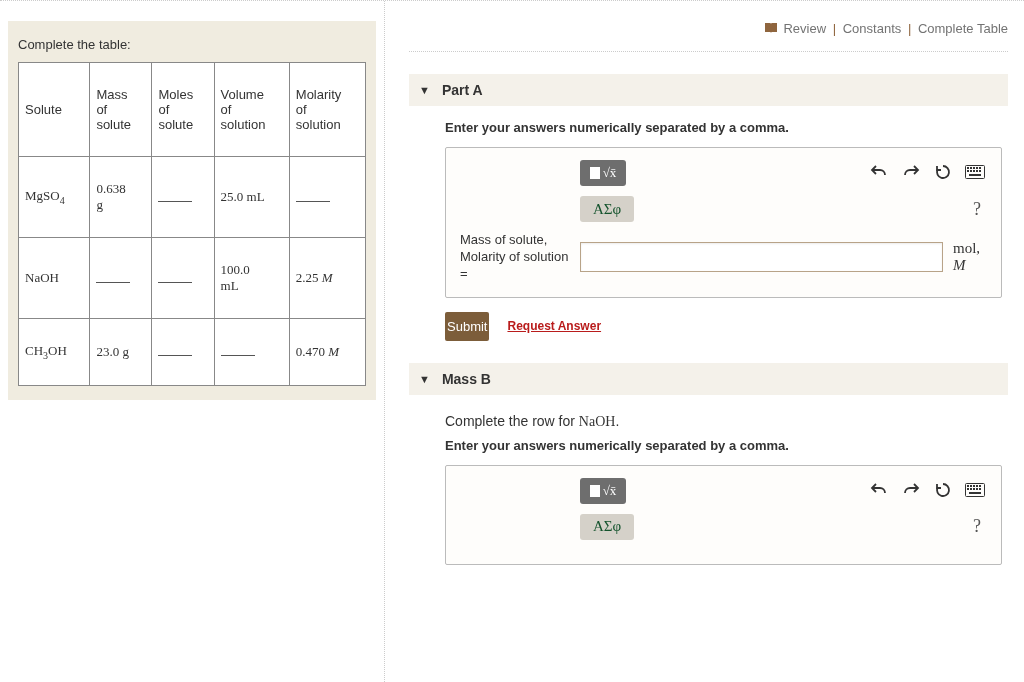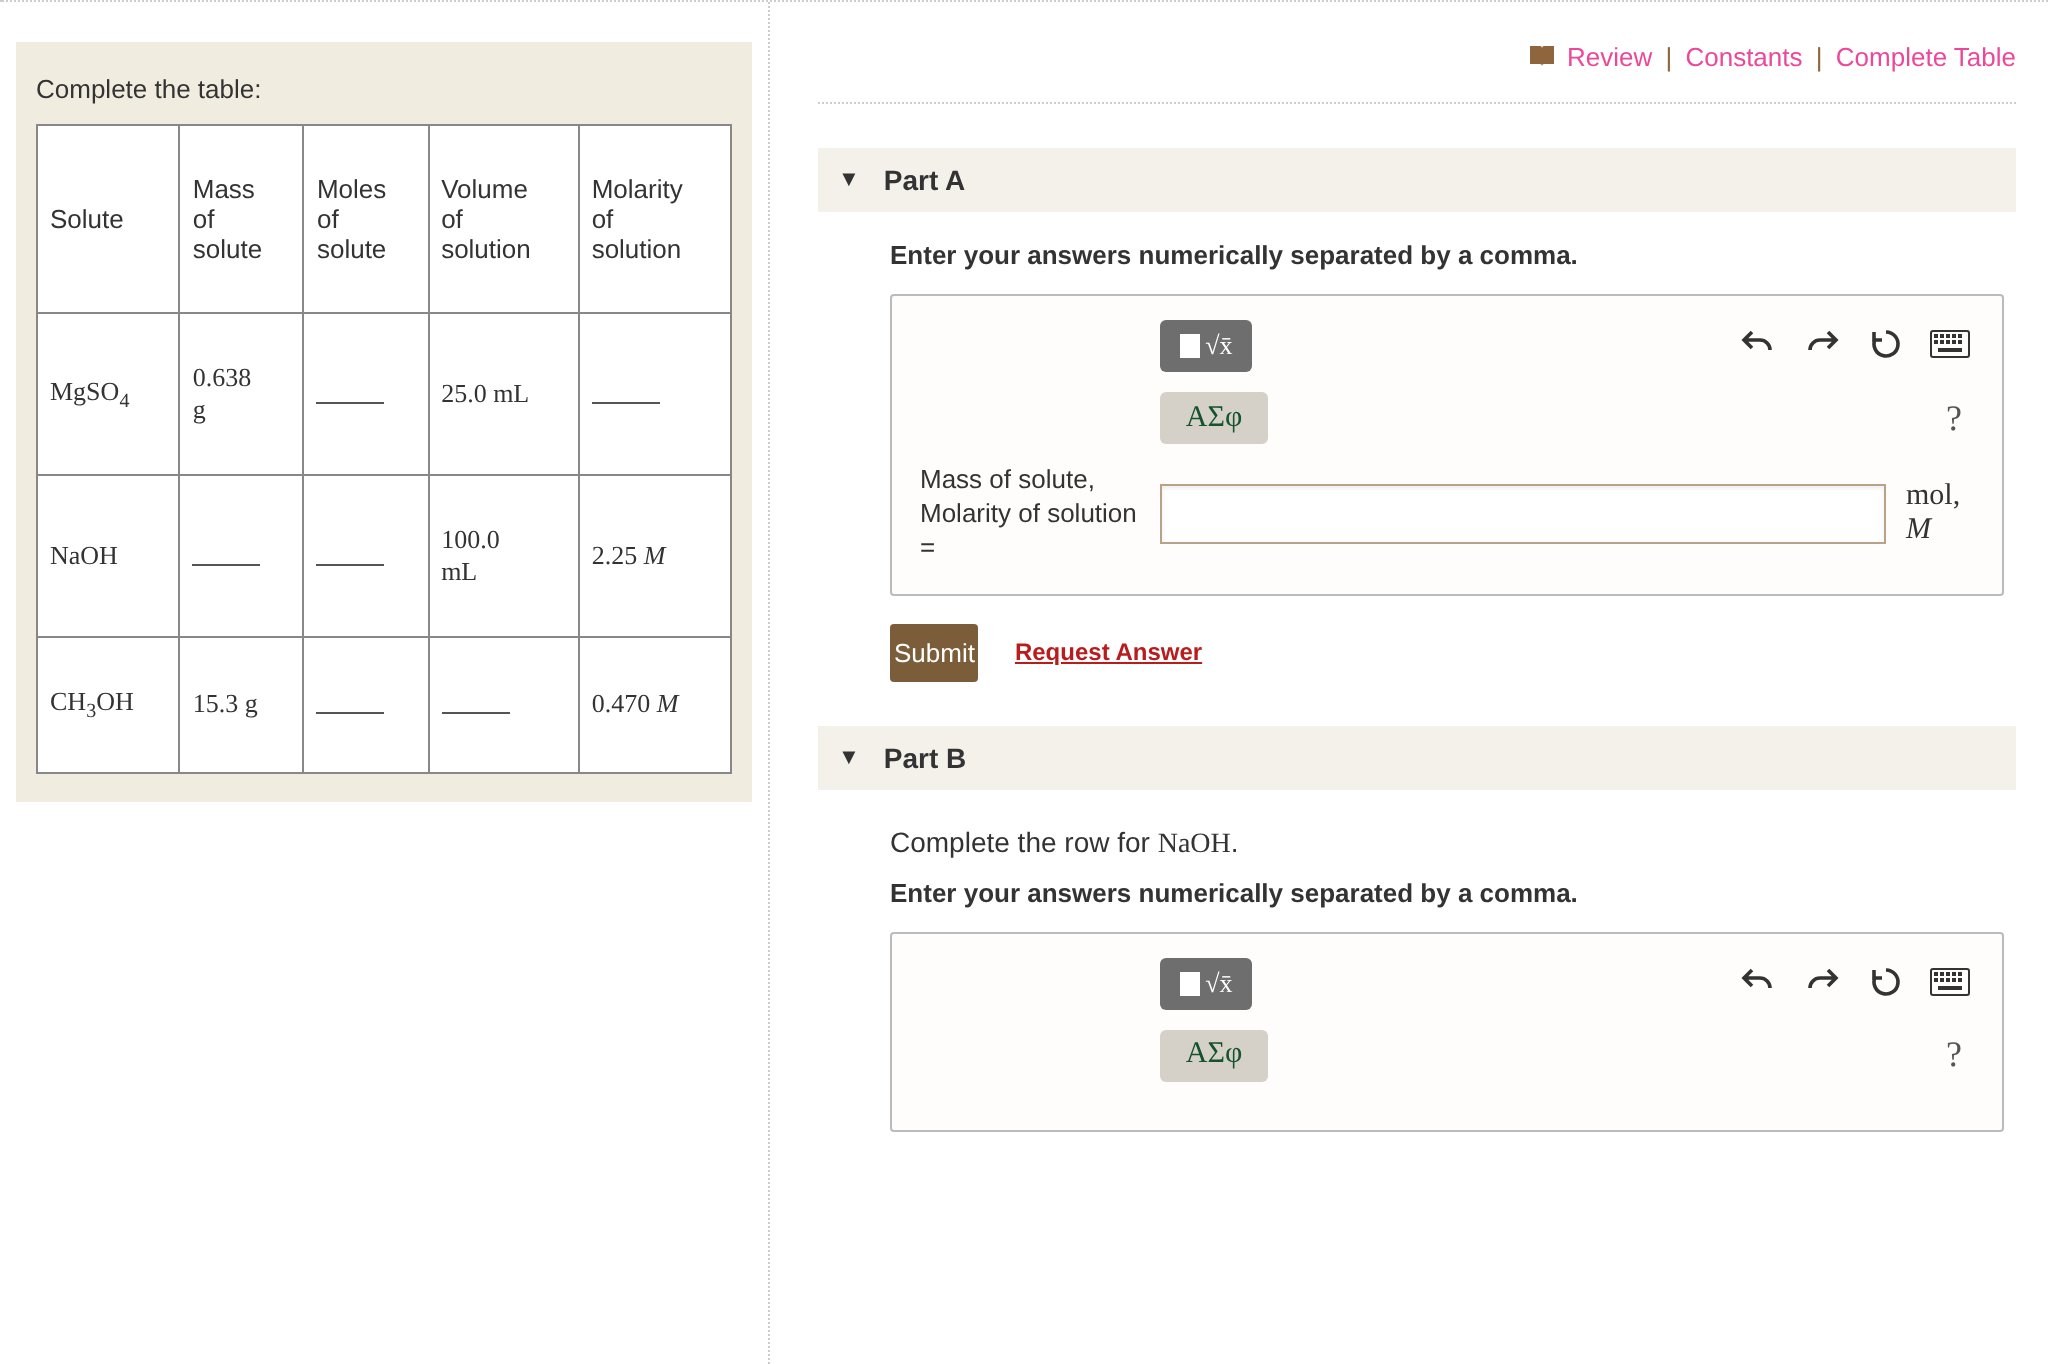--- a/index.html
+++ b/index.html
@@ -65,21 +65,21 @@
     padding: 8px 0 14px 0;
     border-bottom: 1px dotted #ccc;
     color: #8f653e;
     font-size: 13px;
   }
   .review-bar .book-icon {
     display: inline-block;
     vertical-align: middle;
     margin-right: 2px;
   }
-  .review-bar a { color: #ec4899; text-decoration: none; cursor: pointer; }
+  .review-bar a { color: #737373; text-decoration: none; cursor: pointer; }
   .review-bar .sep { color: #8f653e; margin: 0 3px; }
 
   .part {
     margin-top: 22px;
   }
   .part-header {
     background: #f4f1ea;
     padding: 8px 10px;
     font-weight: bold;
     font-size: 14px;
@@ -233,21 +233,21 @@
         </tr>
         <tr>
           <td class="serif">NaOH</td>
           <td><span class="blank"></span></td>
           <td><span class="blank"></span></td>
           <td class="serif">100.0<br>mL</td>
           <td class="serif">2.25 <span class="it">M</span></td>
         </tr>
         <tr>
           <td class="serif">CH<span class="sub">3</span>OH</td>
-          <td class="serif">15.3 g</td>
+          <td class="serif">23.0 g</td>
           <td><span class="blank"></span></td>
           <td><span class="blank"></span></td>
           <td class="serif">0.470 <span class="it">M</span></td>
         </tr>
       </tbody>
         </table>
     </div>
   </div>
 
   <div class="right">
@@ -332,21 +332,21 @@
         <div class="submit-row">
           <button class="submit-btn">Submit</button>
           <a class="req-link">Request Answer</a>
         </div>
       </div>
     </div>
 
     <div class="part">
       <div class="part-header">
         <span class="tri">▼</span>
-        <span>Part B</span>
+        <span>Mass B</span>
       </div>
       <div class="part-body">
         <div class="q-line">
           <span>Complete the row for </span><span class="serif">NaOH</span><span>.</span>
         </div>
         <div class="q-bold">Enter your answers numerically separated by a comma.</div>
 
         <div class="answer-box">
           <div class="toolbar">
             <div class="tool-left">

